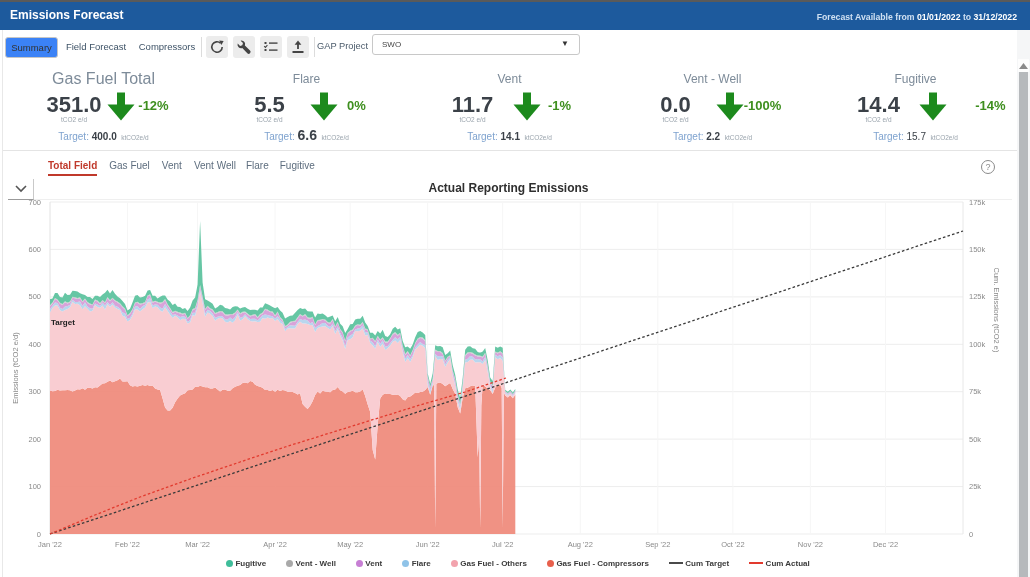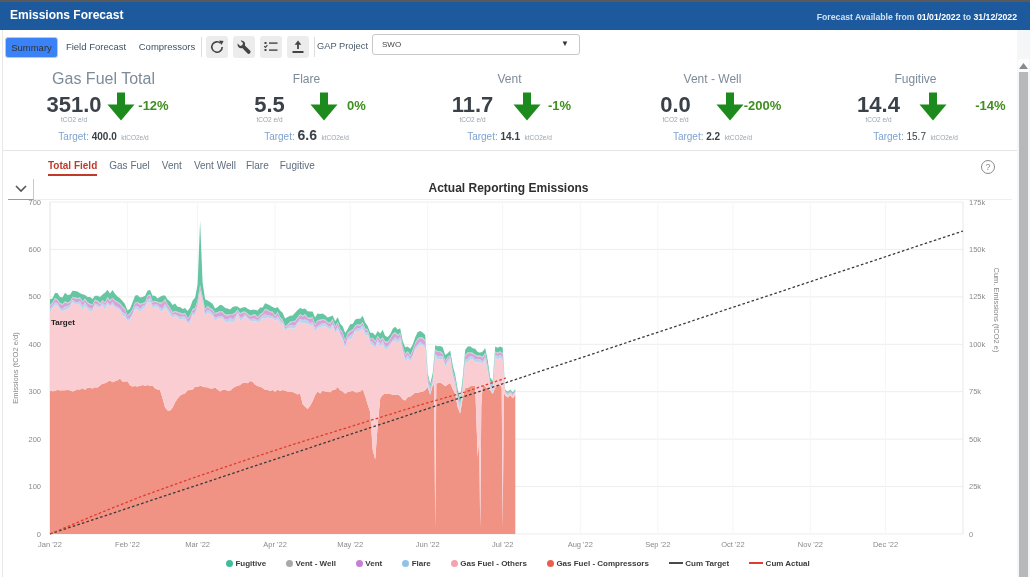--- a/index.html
+++ b/index.html
@@ -105,21 +105,21 @@
   <div style="position:absolute;left:611.0px;top:62px;width:203px;height:89px;">
     <div style="position:absolute;left:0;top:10px;width:100%;text-align:center;font-size:12px;color:#7d8b99;line-height:14px;">Vent - Well</div>
     <div style="position:absolute;left:14.5px;top:32px;width:100px;text-align:center;">
       <div style="font-size:22px;font-weight:bold;color:#3b4148;line-height:22px;white-space:nowrap;">0.0</div>
       <div style="font-size:6.5px;color:#9aa4ad;line-height:8px;">tCO2 e/d</div>
     </div>
     <svg width="28" height="30" viewBox="0 0 28 30" style="position:absolute;left:104.5px;top:29px;">
       <path d="M14 1.5 L14 15" stroke="#1d8a1d" stroke-width="8" fill="none"></path>
       <polygon points="0.5,13.5 27.5,13.5 14,29.5" fill="#1d8a1d"></polygon>
     </svg>
-    <div style="position:absolute;left:111.5px;top:36px;width:80px;text-align:center;font-size:13px;font-weight:bold;color:#3e8f1f;white-space:nowrap;">-200%</div>
+    <div style="position:absolute;left:111.5px;top:36px;width:80px;text-align:center;font-size:13px;font-weight:bold;color:#3e8f1f;white-space:nowrap;">-100%</div>
     <div style="position:absolute;left:0;top:64px;width:100%;text-align:center;white-space:nowrap;">
       <span style="font-size:10px;color:#7fa3cf;">Target: </span><span style="font-size:10px;font-weight:bold;color:#3b4148;">2.2</span> <span style="font-size:6.5px;color:#9aa4ad;">ktCO2e/d</span>
     </div>
   </div>
   <div style="position:absolute;left:814.0px;top:62px;width:203px;height:89px;">
     <div style="position:absolute;left:0;top:10px;width:100%;text-align:center;font-size:12px;color:#7d8b99;line-height:14px;">Fugitive</div>
     <div style="position:absolute;left:14.5px;top:32px;width:100px;text-align:center;">
       <div style="font-size:22px;font-weight:bold;color:#3b4148;line-height:22px;white-space:nowrap;">14.4</div>
       <div style="font-size:6.5px;color:#9aa4ad;line-height:8px;">tCO2 e/d</div>
     </div>

